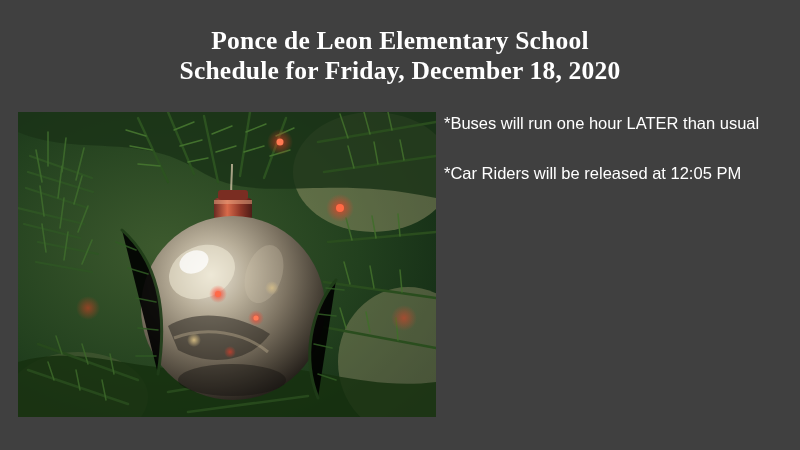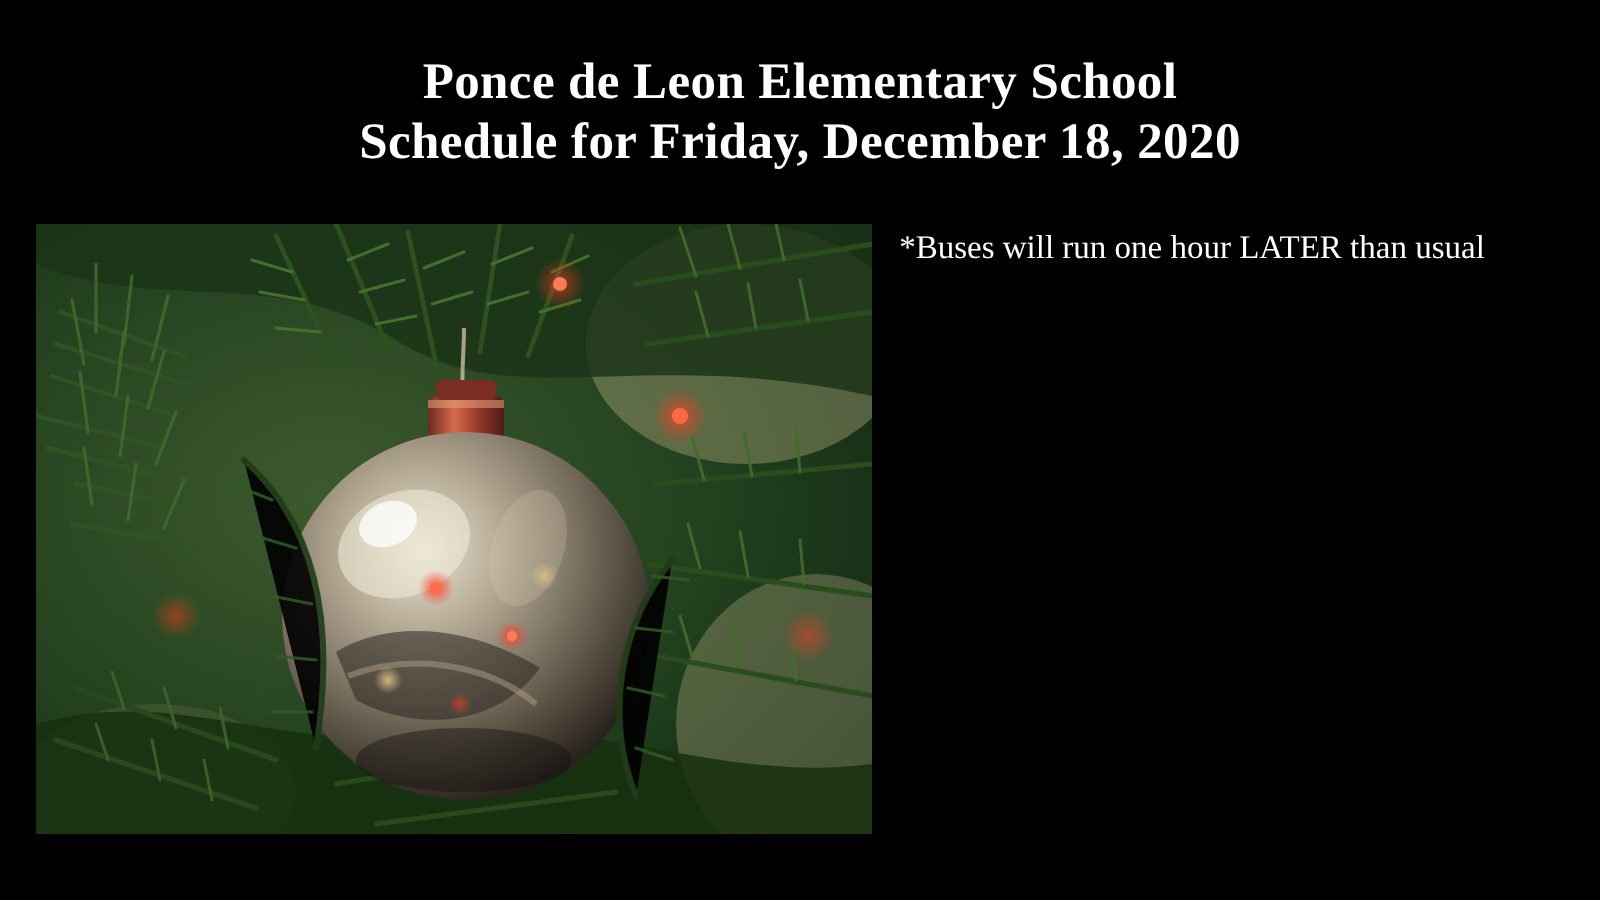--- a/index.html
+++ b/index.html
@@ -9,21 +9,21 @@
   body {
     width: 800px;
     height: 450px;
     overflow: hidden;
     font-family: "Liberation Sans", sans-serif;
   }
   .slide {
     position: relative;
     width: 800px;
     height: 450px;
-    background: #000000;
+    background: #404040;
     box-sizing: border-box;
   }
   .title-block {
     position: absolute;
     top: 26px;
     left: 0;
     width: 800px;
     text-align: center;
     color: #ffffff;
     font-family: "Liberation Serif", serif;
@@ -43,28 +43,28 @@
     width: 418px;
     height: 305px;
     overflow: hidden;
     background: #123018;
   }
   .photo svg {
     display: block;
   }
   .text-col {
     position: absolute;
-    left: 428px;
+    left: 444px;
     top: 112px;
     width: 336px;
     color: #ffffff;
-    font-family: Liberation Serif, serif;
+    font-family: Liberation Sans, sans-serif;
     font-size: 16.5px;
     line-height: 23px;
-    text-align: center;
+    text-align: left;
   }
   .note {
     margin: 0 0 27px 0;
   }
   .note:last-child {
     margin-bottom: 0;
   }
 </style>
 </head>
 <body>
@@ -257,15 +257,16 @@
             <path d="M296 232 L314 236"></path>
             <path d="M300 202 L318 204"></path>
           <path d="M308 176 L326 178"></path>
         </g>
       </g>
     </svg>
   </div>
 
   <div class="text-col">
     <p class="note">*Buses will run one hour LATER than usual</p>
+    <p class="note">*Car Riders will be released at 12:05 PM</p>
   </div>
 
 </div>
 
 </body></html>

